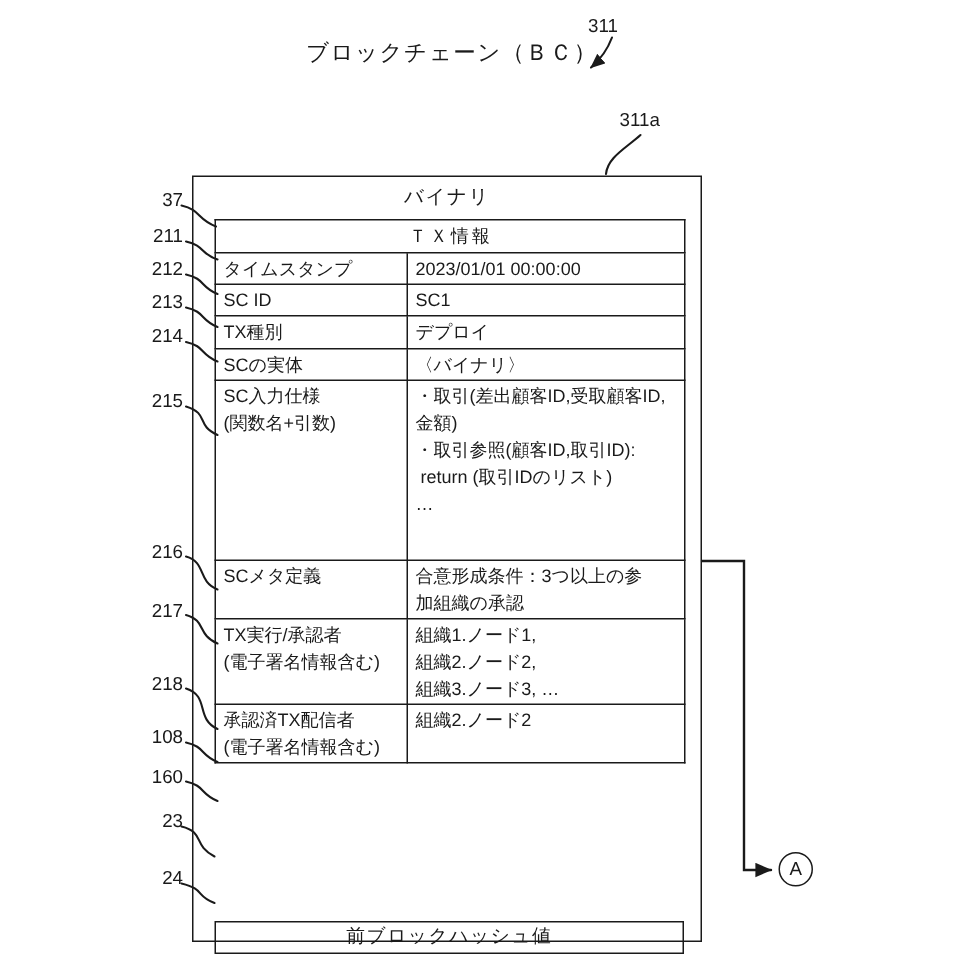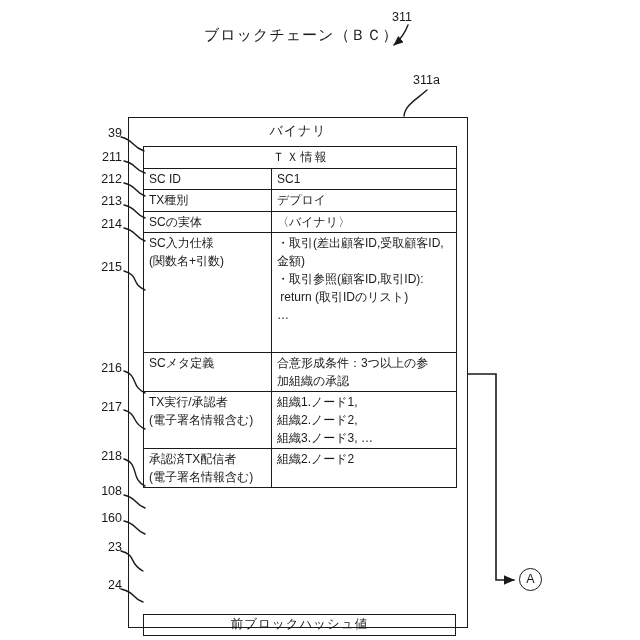--- a/index.html
+++ b/index.html
@@ -86,21 +86,21 @@
     <path d="M 124,495 C 137,498 133,503 145,508"></path>
     <path d="M 124,521 C 137,524 133,529 145,534"></path>
     <path d="M 121,551 C 137,555 128,563 143,571"></path>
     <path d="M 121,589 C 137,593 130,597 143,602"></path>
   </svg>
 
   <div class="abs fig-title">ブロックチェーン（ＢＣ）</div>
   <div class="abs refnum pos-311">311</div>
   <div class="abs refnum pos-311a">311a</div>
 
-  <div class="abs refnum pos-21">39</div>
+  <div class="abs refnum pos-21">37</div>
   <div class="abs refnum pos-211">211</div>
   <div class="abs refnum pos-212">212</div>
   <div class="abs refnum pos-213">213</div>
   <div class="abs refnum pos-214">214</div>
   <div class="abs refnum pos-215">215</div>
   <div class="abs refnum pos-216">216</div>
   <div class="abs refnum pos-217">217</div>
   <div class="abs refnum pos-218">218</div>
   <div class="abs refnum pos-219">108</div>
   <div class="abs refnum pos-220">160</div>
@@ -112,20 +112,24 @@
 
   <table class="txt">
     <colgroup>
         <col style="width:128px">
         <col style="width:185px">
       </colgroup>
     <tbody>
         <tr class="h22">
           <td class="hdr" colspan="2">ＴＸ情報</td>
         </tr>
+    <tr class="h21">
+      <td>タイムスタンプ</td>
+      <td>2023/01/01 00:00:00</td>
+    </tr>
     <tr class="h21">
       <td>SC ID</td>
       <td>SC1</td>
     </tr>
     <tr class="h22">
       <td>TX種別</td>
       <td>デプロイ</td>
     </tr>
     <tr class="h21">
       <td>SCの実体</td>

